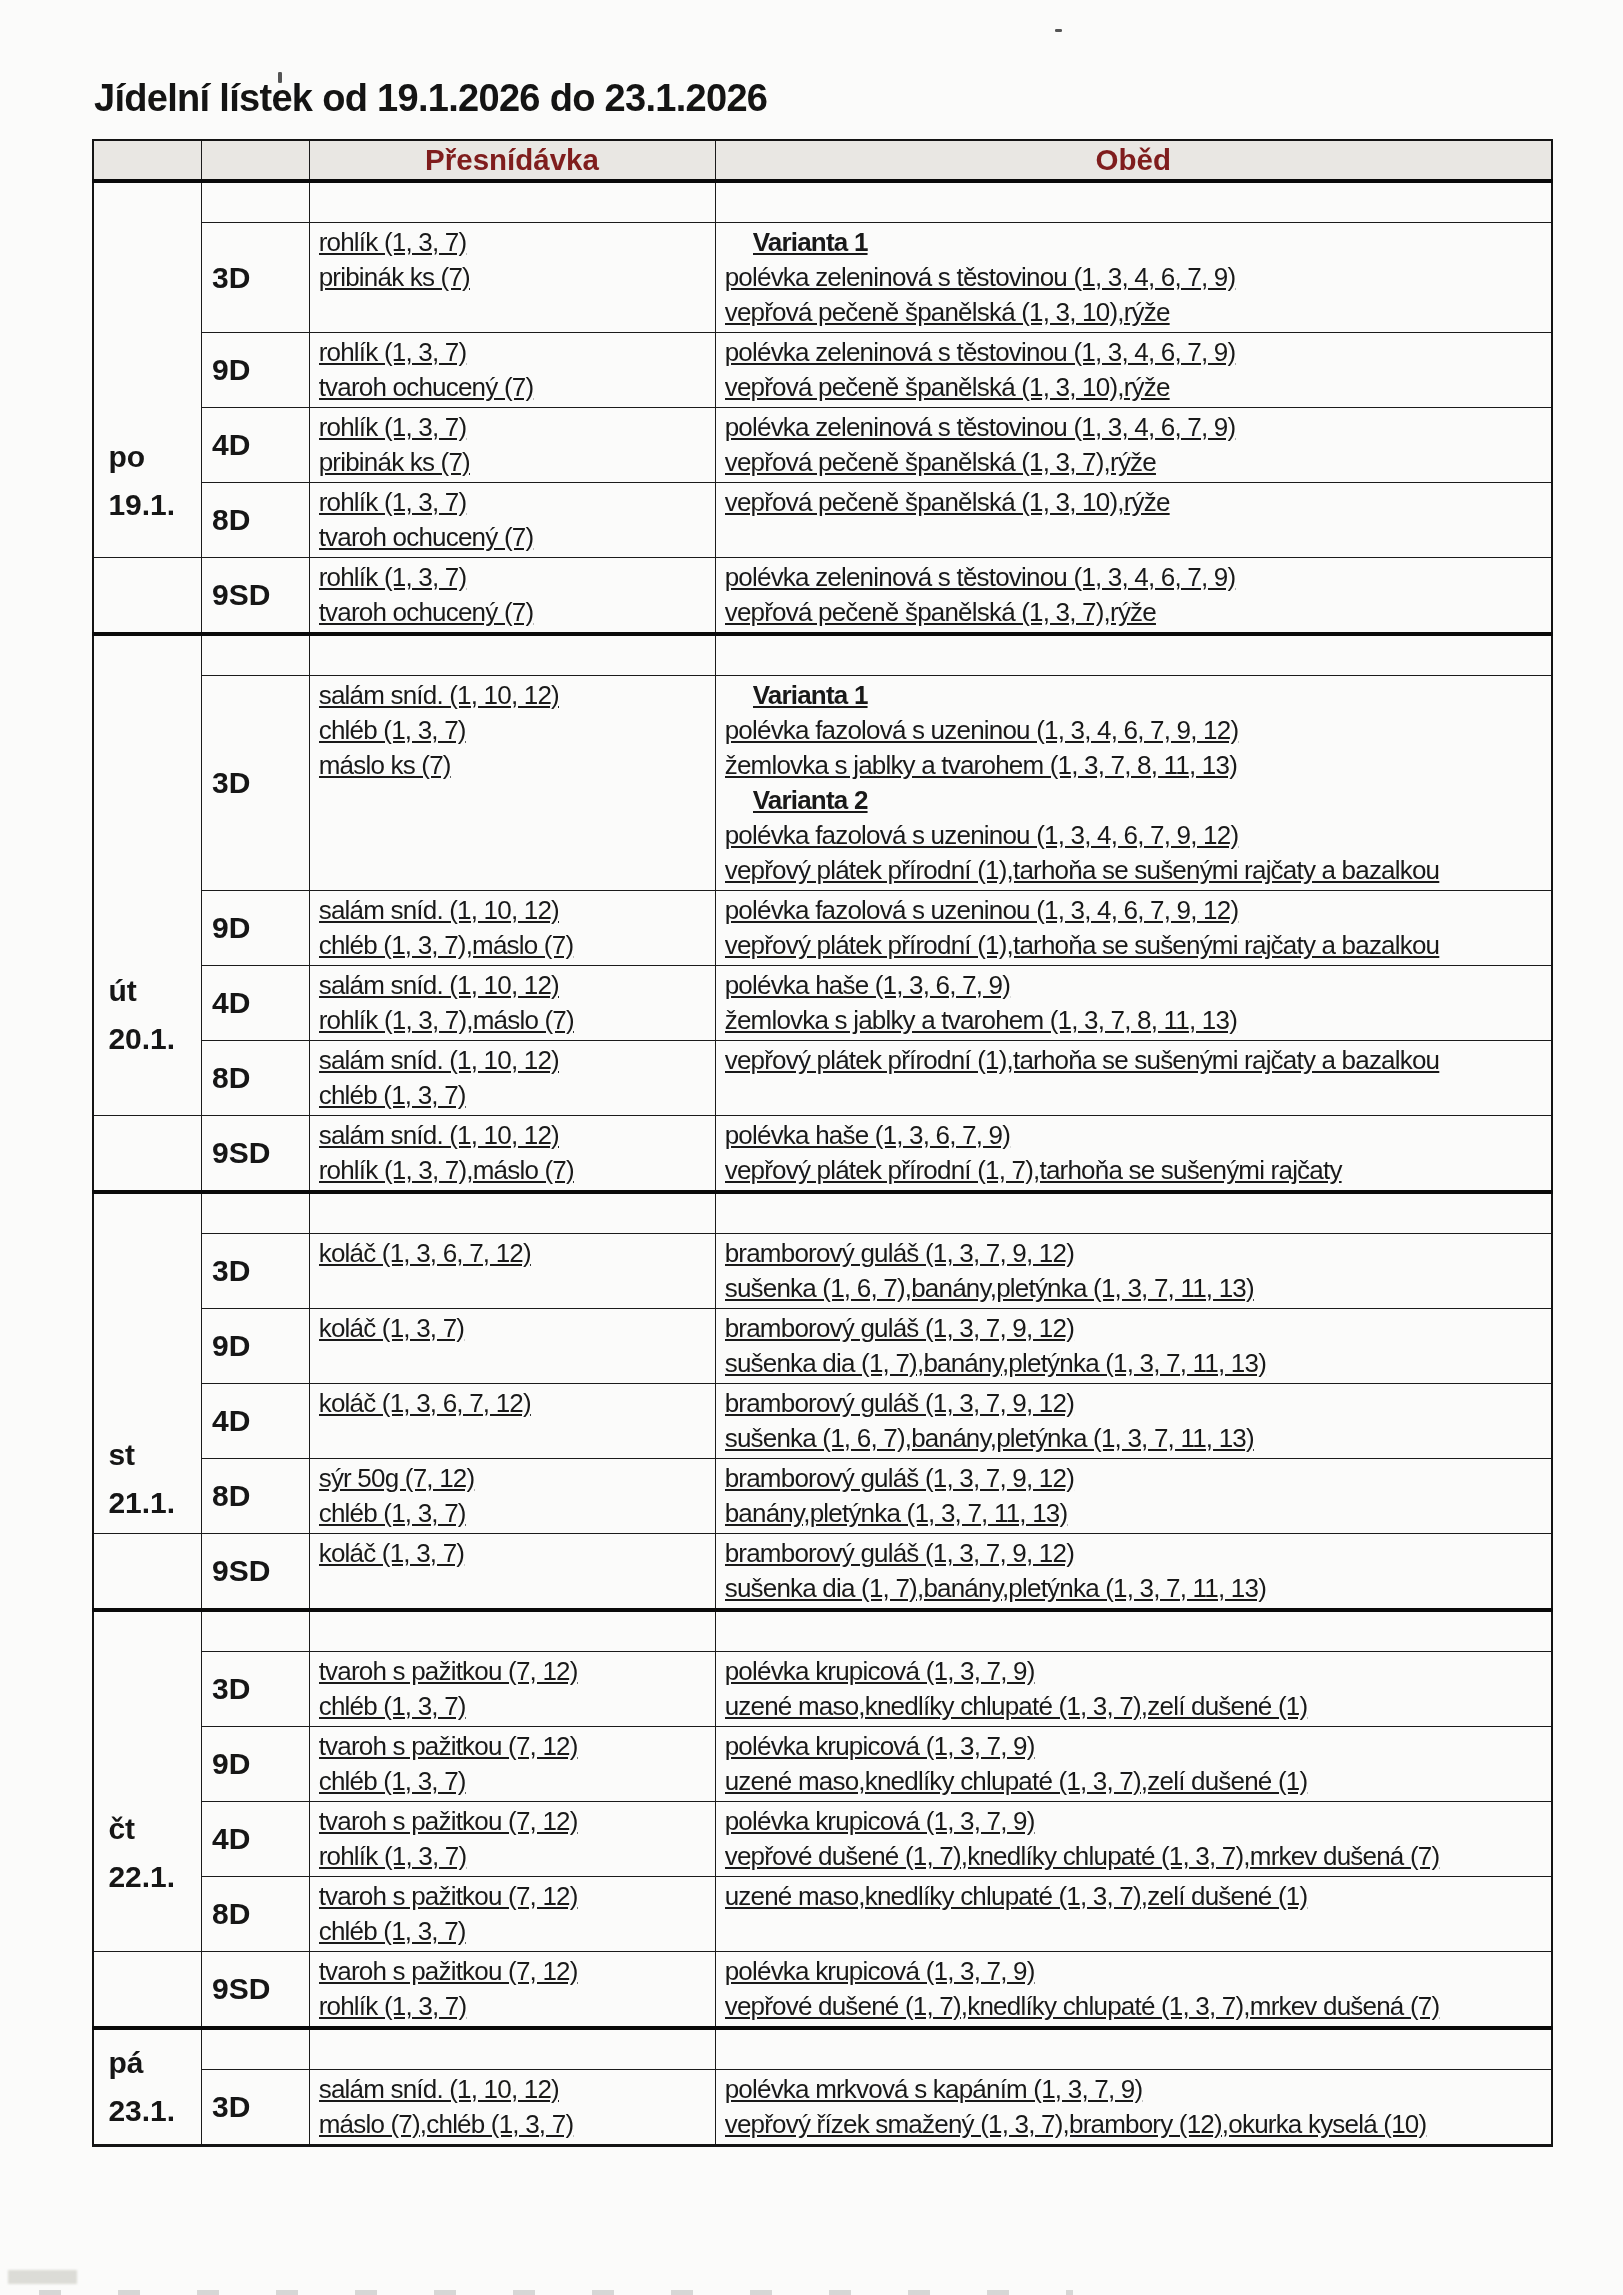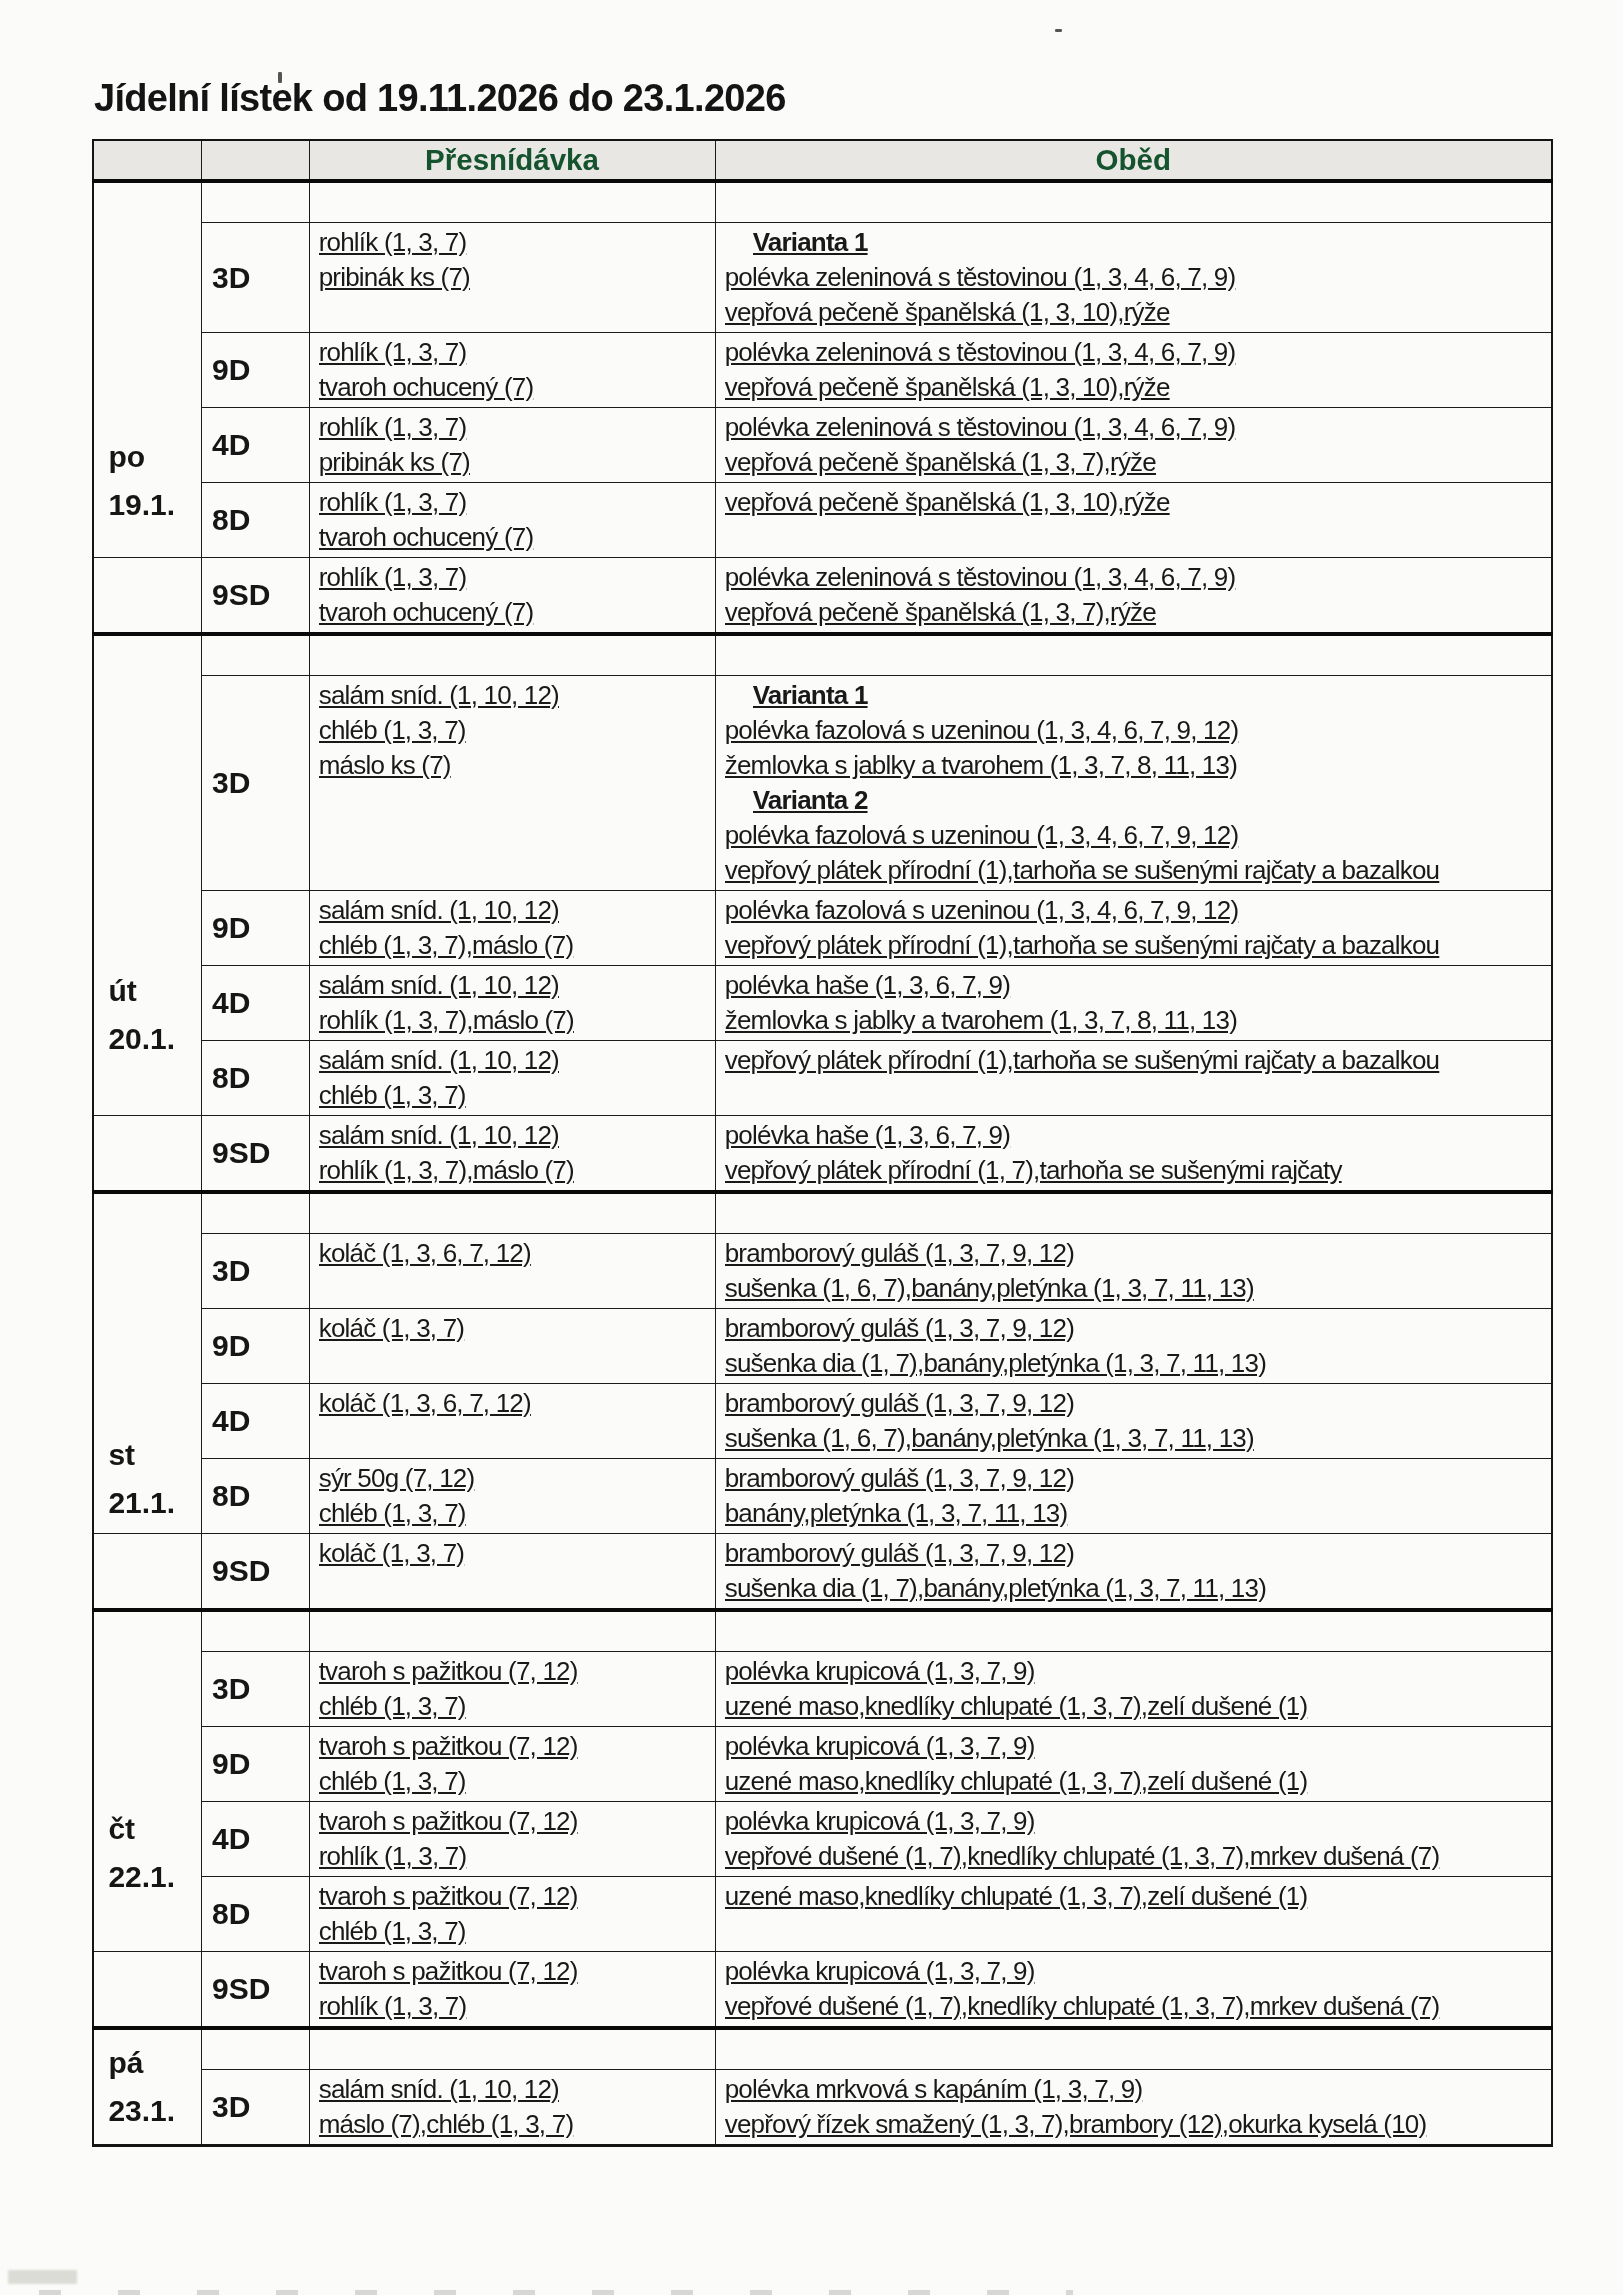--- a/index.html
+++ b/index.html
@@ -24,21 +24,21 @@
     border-bottom-width:3.9px;
   }
   col.c-day   { width:108px; }
   col.c-group { width:108px; }
   col.c-snack { width:406px; }
   col.c-lunch { width:837px; }
   td, th { border:1.3px solid #1b1b1b; vertical-align:top; padding:0; }
   tr.header-row th {
     height:38px; background:#e9e7e3;
     font-size:29.5px; font-weight:700; text-align:center; vertical-align:middle;
-    color:#14532d;
+    color:#7f1d1d;
   }
   tr.spacer-row td { height:39px; }
   tr.day-start td { border-top:4.6px solid #0a0a0a; }
   td.day-cell { position:relative; }
   .day-label {
     position:absolute; left:14.4px;
     font-weight:700; font-size:30px; line-height:48px; color:#161616;
     white-space:nowrap;
   }
   td.group-cell {
@@ -68,21 +68,21 @@
     opacity:0.5; filter:blur(0.7px);
   }
 </style>
 </head>
 <body>
 
 <div class="page">
   <div class="speck s1"></div>
   <div class="speck s2"></div>
 
-  <div class="page-title">Jídelní lístek od 19.11.2026 do 23.1.2026</div>
+  <div class="page-title">Jídelní lístek od 19.1.2026 do 23.1.2026</div>
 
   <table class="menu">
     <colgroup>
       <col class="c-day">
         <col class="c-group">
         <col class="c-snack">
         <col class="c-lunch">
     </colgroup>
     <thead>
       <tr class="header-row">

